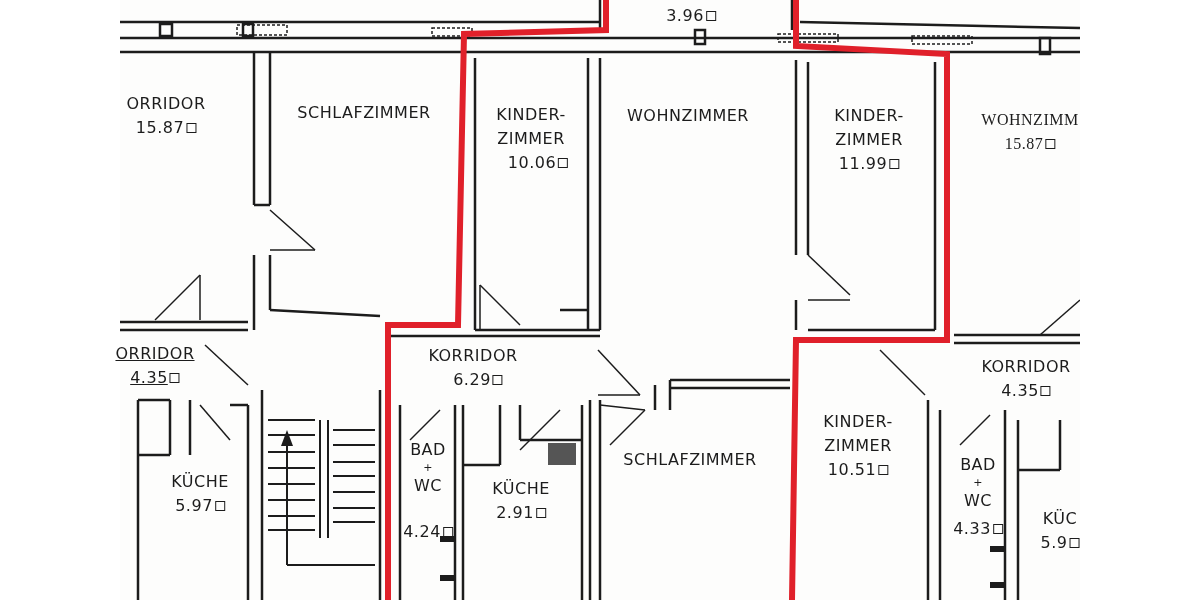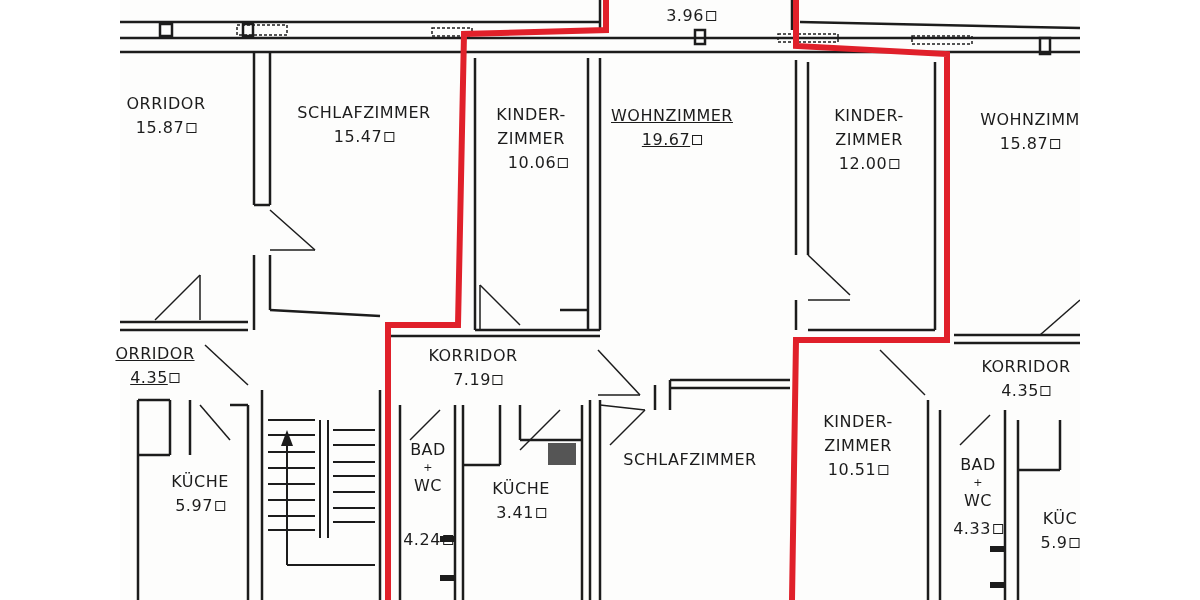--- a/index.html
+++ b/index.html
@@ -159,70 +159,68 @@
   <span class="area">3.96</span>
 </div>
 
 <div class="label" style="left:166px; top:92px;">
   <span>ORRIDOR</span>
   <span class="area">15.87</span>
 </div>
 
 <div class="label" style="left:364px; top:101px;">
   <span>SCHLAFZIMMER</span>
-  <span class="area">15.47</span>
 </div>
 
 <div class="label" style="left:531px; top:103px;">
   <span style="display:block">KINDER-</span>
   <span style="display:block">ZIMMER</span>
   <span class="area" style="padding-left:14px">10.06</span>
 </div>
 
-<div class="label" style="left:672px; top:104px;text-decoration:underline;">
+<div class="label" style="left:688px; top:104px;">
   <span>WOHNZIMMER</span>
-  <span class="area">19.67</span>
 </div>
 
 <div class="label" style="left:869px; top:104px;">
   <span style="display:block">KINDER-</span>
   <span style="display:block">ZIMMER</span>
-  <span class="area">12.00</span>
-</div>
-
-<div class="label" style="left:1030px; top:108px;">
+  <span class="area">11.99</span>
+</div>
+
+<div class="label" style="left:1030px; top:108px;font-family:Liberation Serif, serif;">
   <span>WOHNZIMM</span>
   <span class="area">15.87</span>
 </div>
 
 <div class="label" style="left:155px; top:342px;text-decoration:underline;">
   <span>ORRIDOR</span>
   <span class="area">4.35</span>
 </div>
 
 <div class="label" style="left:200px; top:470px;">
   <span>KÜCHE</span>
   <span class="area">5.97</span>
 </div>
 
 <div class="label" style="left:473px; top:344px;">
   <span>KORRIDOR</span>
-  <span class="area" style="padding-left:10px">7.19</span>
+  <span class="area" style="padding-left:10px">6.29</span>
 </div>
 
 <div class="label" style="left:428px; top:438px;">
   <span style="display:block">BAD</span>
   <span style="display:block; font-size:11px; line-height:12px">+</span>
   <span style="display:block">WC</span>
-  <span class="area" style="margin-top:30px">4.24</span>
+  <span class="area" style="margin-top:22px">4.24</span>
 </div>
 
 <div class="label" style="left:521px; top:477px;">
   <span>KÜCHE</span>
-  <span class="area">3.41</span>
+  <span class="area">2.91</span>
 </div>
 
 <div class="label" style="left:690px; top:448px;">
   <span>SCHLAFZIMMER</span>
 </div>
 
 <div class="label" style="left:858px; top:410px;">
   <span style="display:block">KINDER-</span>
   <span style="display:block">ZIMMER</span>
   <span class="area" style="">10.51</span>

